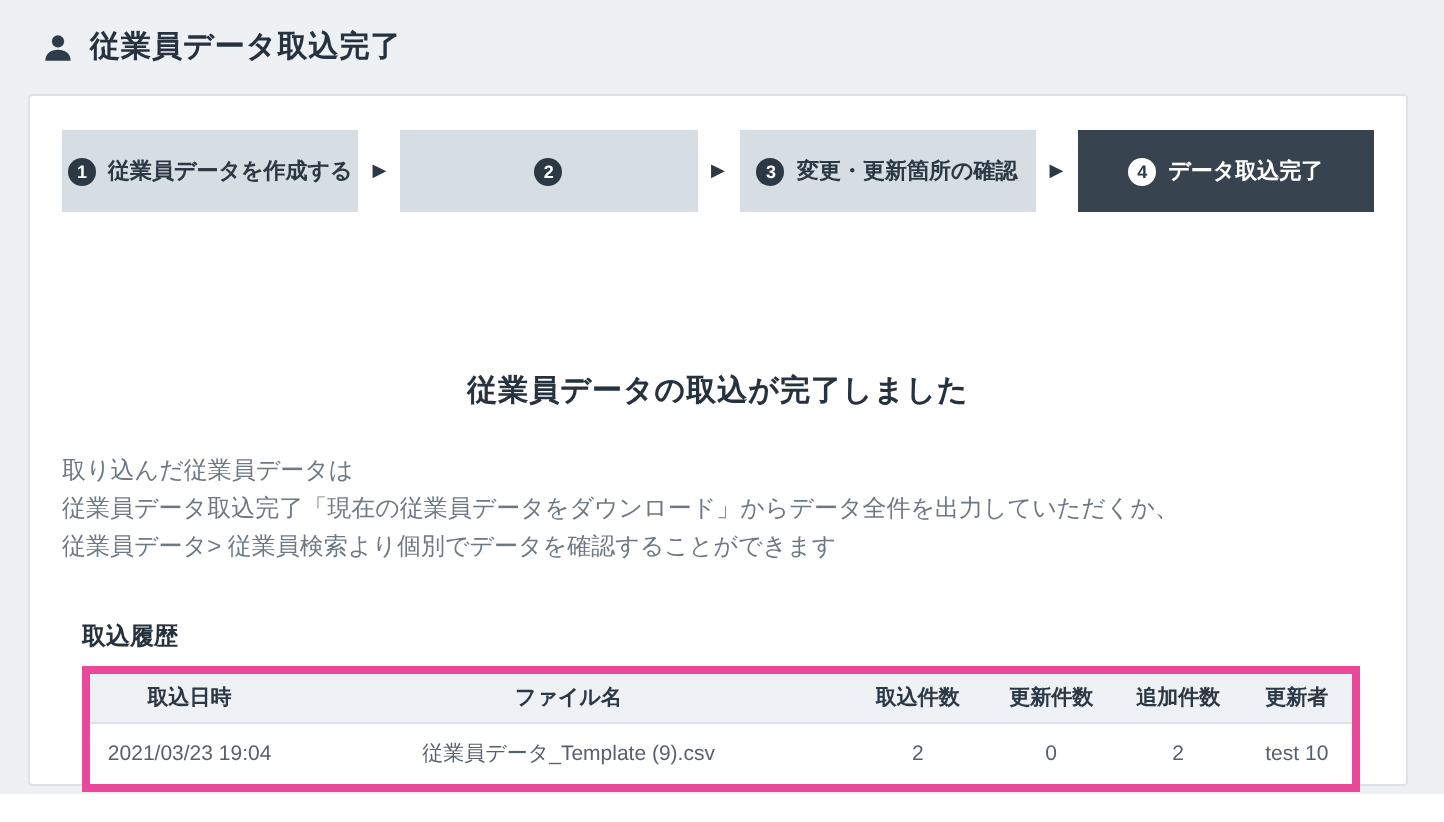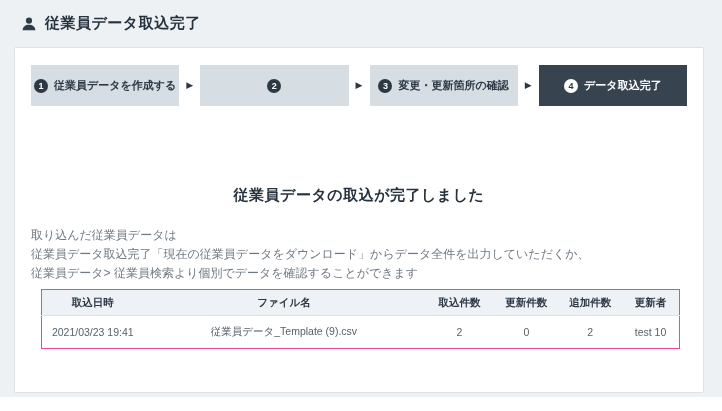--- a/index.html
+++ b/index.html
@@ -64,21 +64,21 @@
     font-size: 12px; color: #6e7883; line-height: 19px;
   }
   .history-title {
     margin: 27px 0 0 10px;
     font-size: 12px; font-weight: bold; color: #26323e;
   }
   .history-table {
     width: calc(100% - 17px);
     margin: 6px 7px 0 10px;
     border-collapse: collapse;
-    border: 1px solid #ec4899;
+    border: 4px solid #ec4899;
     font-size: 10.5px;
     table-layout: fixed;
   }
   .history-table th {
     height: 26px;
     background: #eef1f5;
     color: #2c3945; font-weight: bold;
     border-bottom: 1px solid #dce1e7;
     text-align: center;
   }
@@ -134,20 +134,21 @@
     </div>
 
     <h2 class="result-heading">従業員データの取込が完了しました</h2>
 
     <div class="result-desc">
       <div>取り込んだ従業員データは</div>
       <div>従業員データ取込完了「現在の従業員データをダウンロード」からデータ全件を出力していただくか、</div>
       <div>従業員データ&gt; 従業員検索より個別でデータを確認することができます</div>
     </div>
 
+    <h3 class="history-title">取込履歴</h3>
 
     <table class="history-table">
       <colgroup>
         <col class="col-datetime">
           <col class="col-filename">
           <col class="col-imported">
         <col class="col-updated">
           <col class="col-added">
           <col class="col-updater">
       </colgroup>
@@ -156,21 +157,21 @@
           <th>取込日時</th>
           <th>ファイル名</th>
           <th>取込件数</th>
           <th>更新件数</th>
           <th>追加件数</th>
           <th>更新者</th>
         </tr>
       </thead>
       <tbody>
         <tr>
-          <td>2021/03/23 19:41</td>
+          <td>2021/03/23 19:04</td>
           <td>従業員データ_Template (9).csv</td>
           <td>2</td>
           <td>0</td>
           <td>2</td>
           <td>test 10</td>
         </tr>
       </tbody>
     </table>
 
   </section>

